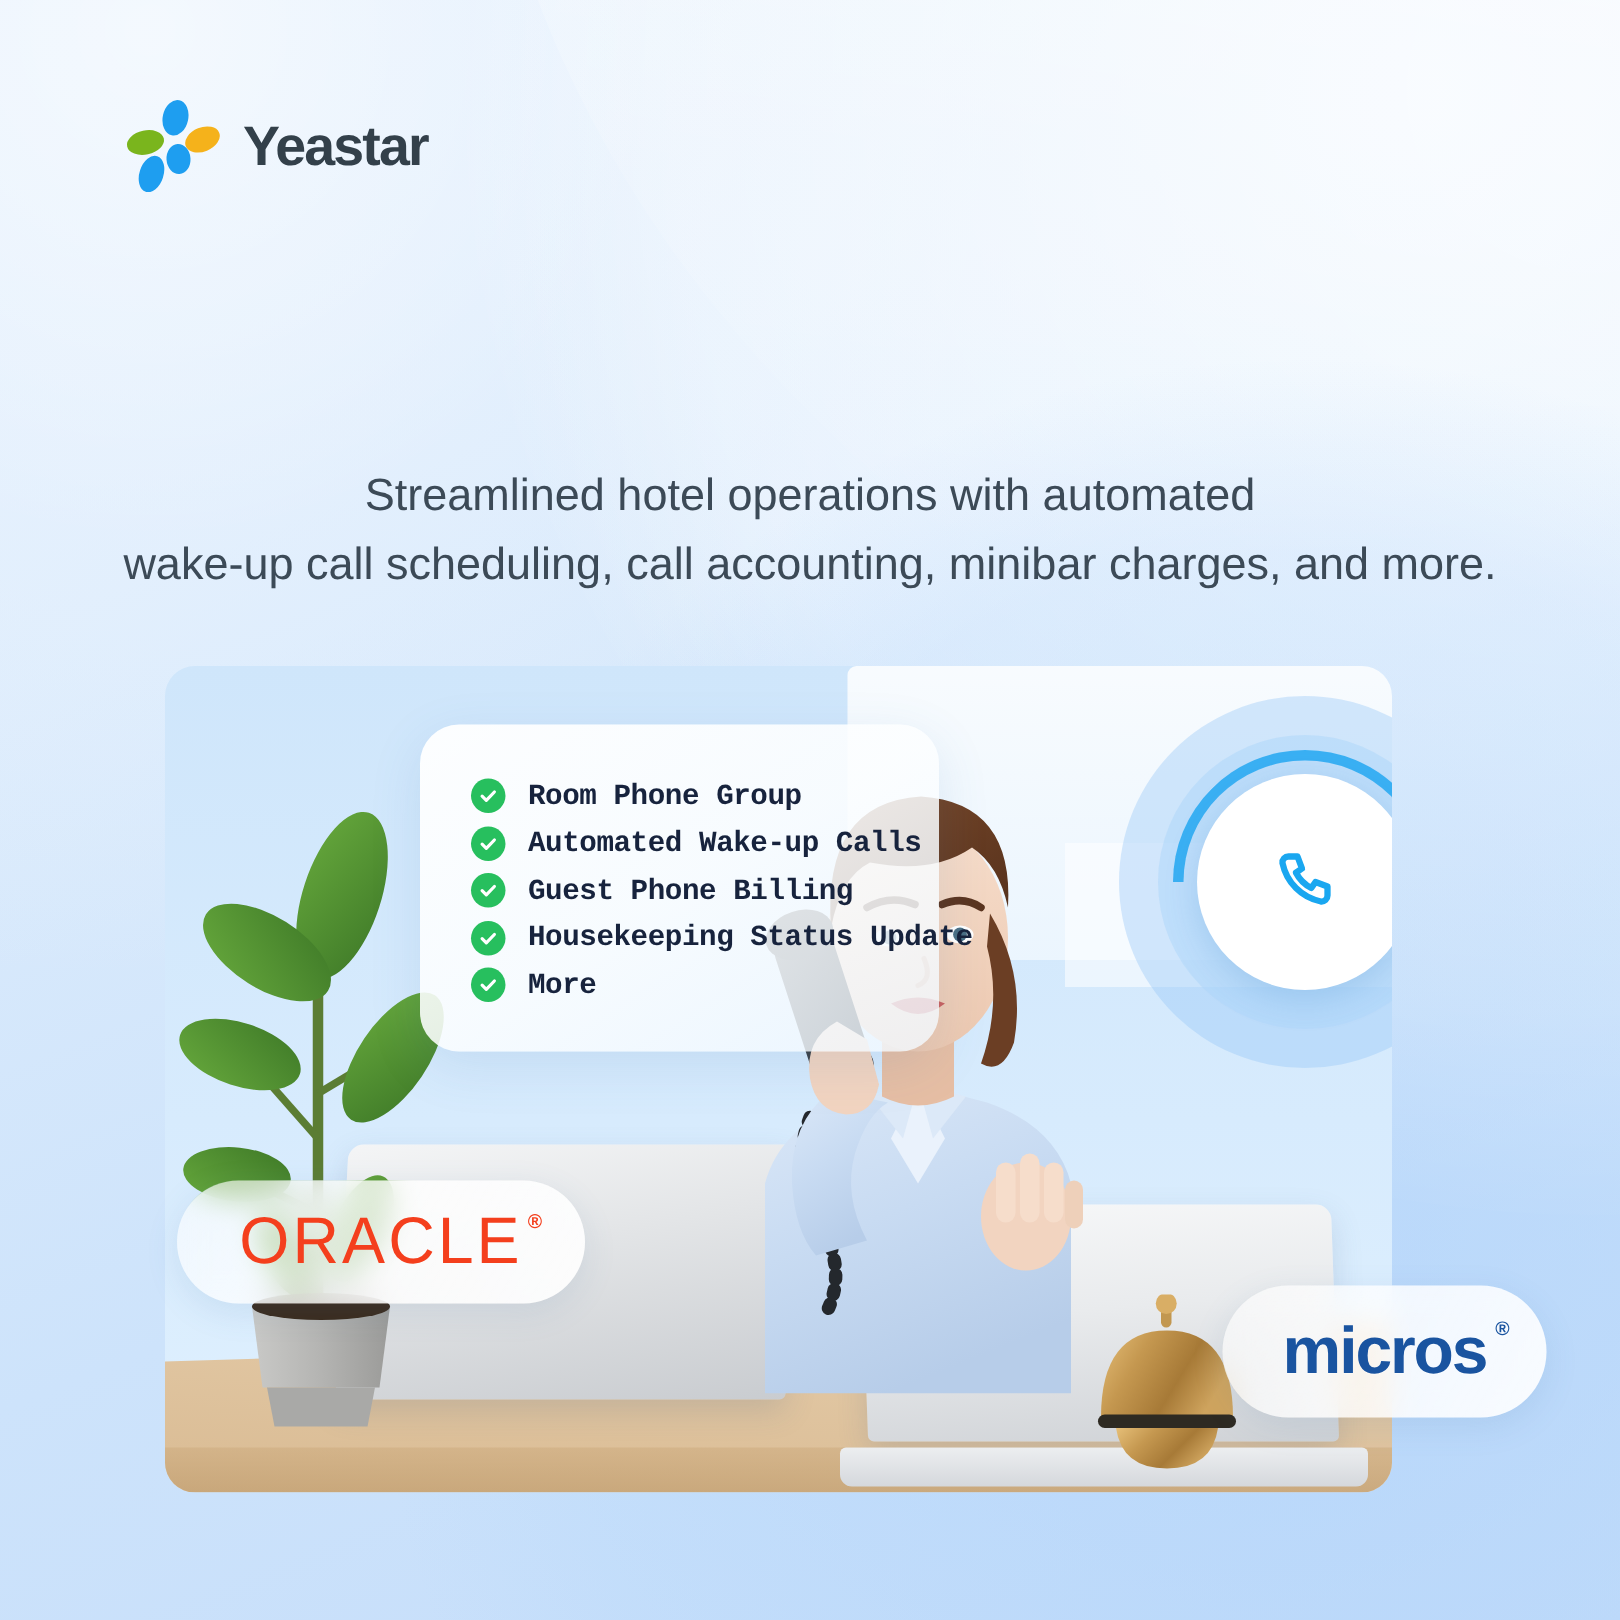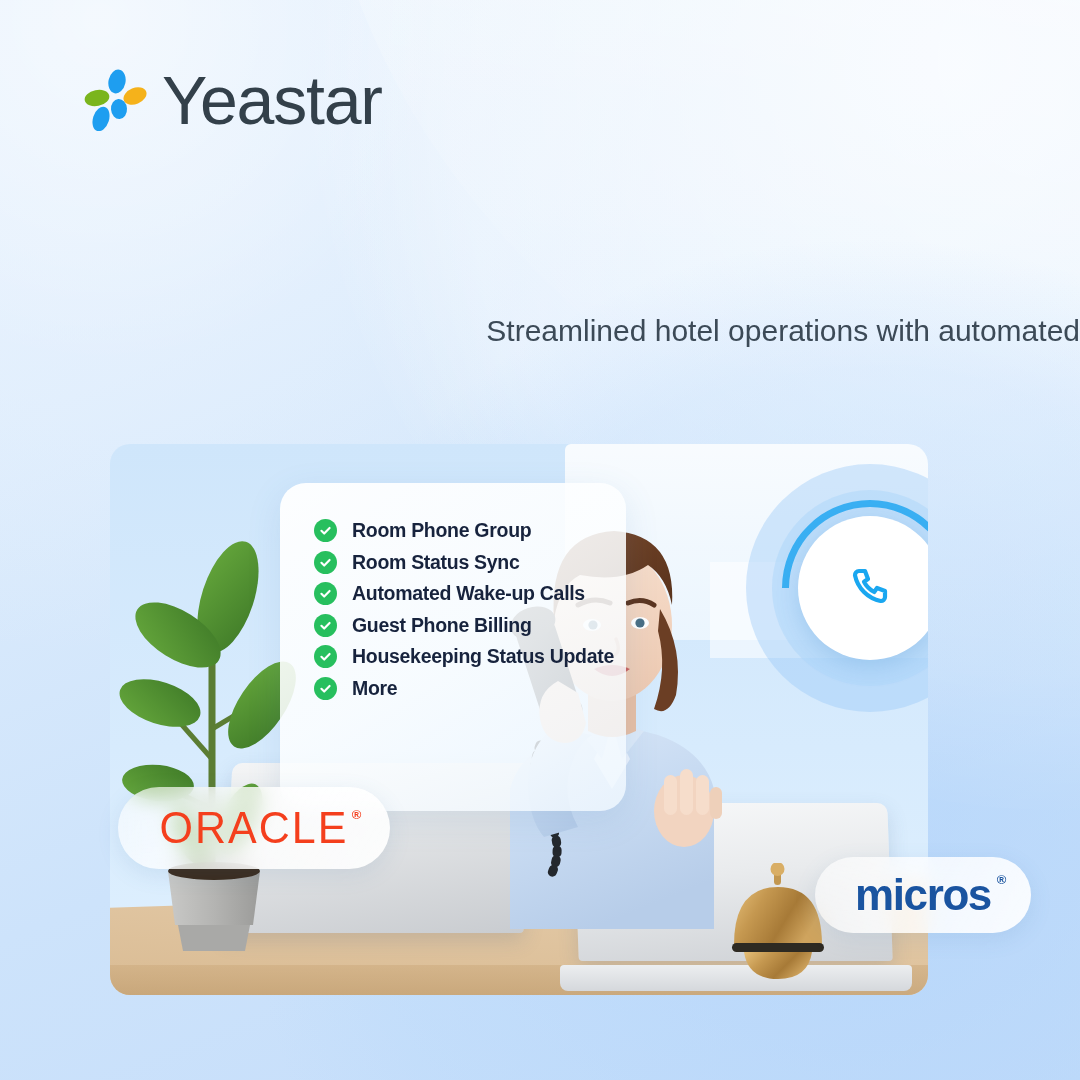--- a/index.html
+++ b/index.html
@@ -52,36 +52,36 @@
     pointer-events:none;
   }
 
   
   .logo {
     position:absolute; left:82px; top:66px;
     display:flex; align-items:center; gap:14px;
   }
   .logo-mark { width:66px; height:62px; display:block; }
   .logo-word {
-    font-size:68px; font-weight:400;
+    font-size:37px; font-weight:700;
     color:#33404a; letter-spacing:-1.2px;
     line-height:1;
   }
 
   .headline {
     position:absolute; left:0; top:196px; width:1080px;
     text-align:center;
     font-size:66px; font-weight:700;
     letter-spacing:-1.4px;
     color:#111f35;
     line-height:1.08;
   }
   .subhead {
     position:absolute; left:0; top:308px; width:1080px;
-    text-align:right;
+    text-align:center;
     font-size:30px; font-weight:400;
     color:#3c4a57;
     line-height:1.52;
   }
   .subhead span { display:block; }
 
   
   .photo {
     position:absolute;
     left:110px; top:444px;
@@ -178,25 +178,26 @@
   .bell svg { width:100%; height:100%; display:block; }
 
   
   .person { position:absolute; left:352px; bottom:66px; width:290px; height:470px; }
   .person svg { width:100%; height:100%; display:block; }
 
   
   .feature-card {
     position:absolute;
     left:280px; top:483px;
-    width:346px; height:328px;
+    width:346px; height:218px;
     background:linear-gradient(150deg, rgba(255,255,255,.95) 0%, rgba(252,254,255,.88) 50%, rgba(240,248,255,.80) 100%);
     border-radius:26px;
     box-shadow:0 10px 34px rgba(70,120,180,.13);
     padding:32px 0 0 34px;
+    font-family:Liberation Mono, monospace;
   }
   .feature-item {
     display:flex; align-items:center; gap:15px;
     height:31.5px;
   }
   .check {
     width:23px; height:23px; flex:0 0 23px;
     border-radius:50%;
     background:#27bf5e;
     display:flex; align-items:center; justify-content:center;
@@ -230,21 +231,21 @@
     position:relative;
     font-family:"Liberation Sans", sans-serif;
     transform:scaleY(1.02);
   }
   .oracle-word sup {
     font-size:13px; font-weight:700;
     position:absolute; top:3px; right:-15px;
   }
   .pill-micros {
     left:815px; top:857px;
-    width:216px; height:76px;
+    width:216px; height:88px;
   }
   .micros-word {
     font-size:44px; font-weight:700;
     color:#1a54a0;
     letter-spacing:-1.4px;
     position:relative;
     text-shadow:0 1px 0 rgba(255,255,255,.4);
   }
   .micros-word sup {
     font-size:13px; font-weight:700;
@@ -268,20 +269,21 @@
       <ellipse cx="15" cy="29" rx="12.5" ry="8" fill="#7ab51d" transform="rotate(-12 15 29)"></ellipse>
       <ellipse cx="37" cy="40" rx="8" ry="10" fill="#1e9ef0" transform="rotate(-4 37 40)"></ellipse>
       <ellipse cx="19" cy="50" rx="8" ry="12.5" fill="#1e9ef0" transform="rotate(18 19 50)"></ellipse>
     </svg>
     <span class="logo-word">Yeastar</span>
   </div>
 
 
   <p class="subhead">
     <span>Streamlined hotel operations with automated</span>
+    <span>wake-up call scheduling, call accounting, minibar charges, and more.</span>
   </p>
 
   <div class="photo">
     <div class="photo-bg"></div>
     <div class="panel-light"></div>
     <div class="panel-light2"></div>
 
     <div class="rings">
       <div class="ring ring-outer"></div>
       <div class="ring ring-mid"></div>
@@ -425,28 +427,20 @@
           </svg>
       </span>
       <span class="feature-label">Room Phone Group</span>
     </div>
     <div class="feature-item">
       <span class="check">
         <svg viewBox="0 0 14 14" fill="none" stroke="#ffffff" stroke-width="2.3" stroke-linecap="round" stroke-linejoin="round">
             <path d="M2.6 7.3l3 3 5.8-6"></path>
           </svg>
       </span>
-      <span class="feature-label">Room Status Sync</span>
-    </div>
-    <div class="feature-item">
-      <span class="check">
-        <svg viewBox="0 0 14 14" fill="none" stroke="#ffffff" stroke-width="2.3" stroke-linecap="round" stroke-linejoin="round">
-            <path d="M2.6 7.3l3 3 5.8-6"></path>
-          </svg>
-      </span>
       <span class="feature-label">Automated Wake-up Calls</span>
     </div>
     <div class="feature-item">
       <span class="check">
         <svg viewBox="0 0 14 14" fill="none" stroke="#ffffff" stroke-width="2.3" stroke-linecap="round" stroke-linejoin="round">
             <path d="M2.6 7.3l3 3 5.8-6"></path>
           </svg>
       </span>
       <span class="feature-label">Guest Phone Billing</span>
     </div>

